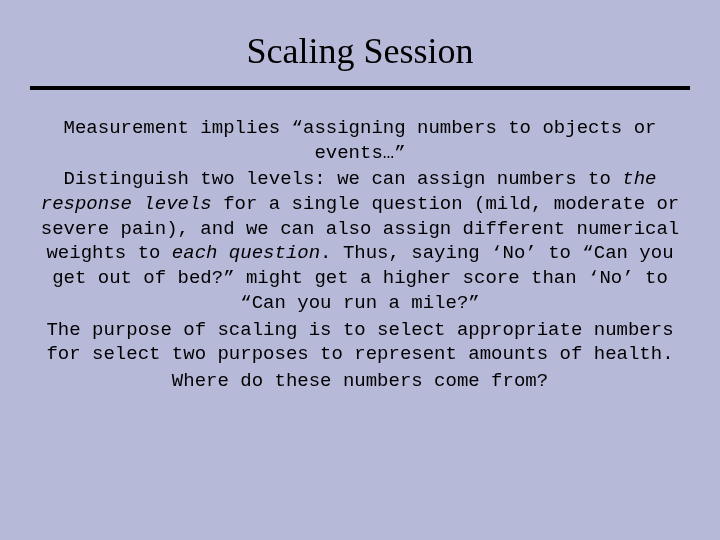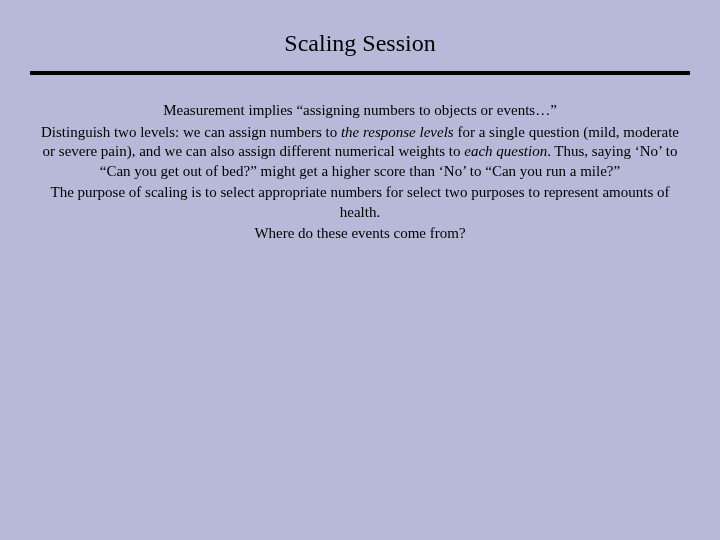--- a/index.html
+++ b/index.html
@@ -10,49 +10,49 @@
     color: #000;
   }
   .slide {
     width: 720px;
     height: 540px;
     padding: 30px 30px 40px 30px;
     display: flex;
     flex-direction: column;
   }
   .title {
-    font-size: 24px;
+    font-size: 36px;
     font-weight: normal;
     text-align: center;
     padding: 0 0 14px 0;
     font-family: "Times New Roman", Georgia, serif;
   }
   .rule {
     height: 4px;
     background: #000;
     width: 100%;
     margin-bottom: 26px;
   }
   .body-text {
-    font-size: 15px;
+    font-size: 19px;
     line-height: 1.3;
     text-align: center;
-    font-family: Liberation Serif, serif;
+    font-family: Liberation Mono, monospace;
     padding: 0 8px;
   }
   .body-text p { margin-bottom: 2px; }
   .italic { font-style: italic; }
 </style>
 </head>
 <body>
 
 <div class="slide">
   <div class="title">Scaling Session</div>
   <div class="rule"></div>
   <div class="body-text">
     <p>Measurement implies “assigning numbers to objects or events…”</p>
     <p>
       <span>Distinguish two levels: we can assign numbers to </span><span class="italic">the response levels</span><span> for a single question (mild, moderate or severe pain), and we can also assign different numerical weights to </span><span class="italic">each question</span><span>.  Thus, saying ‘No’ to “Can you get out of bed?” might get a higher score than ‘No’ to “Can you run a mile?”</span>
     </p>
     <p>The purpose of scaling is to select appropriate numbers for select two purposes to represent amounts of health.</p>
-    <p>Where do these events come from?</p>
+    <p>Where do these numbers come from?</p>
   </div>
 </div>
 
 </body></html>

